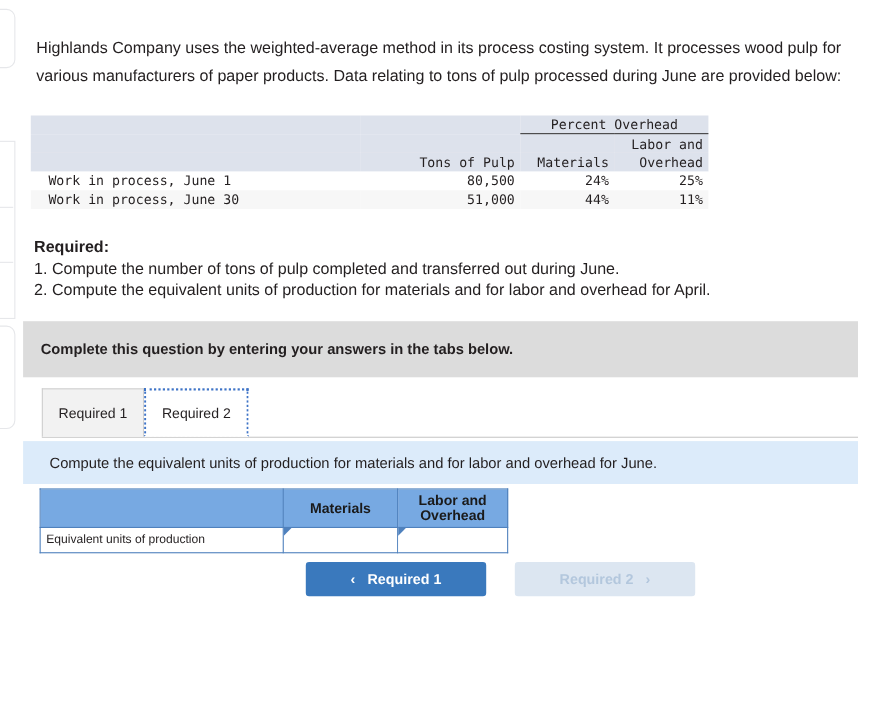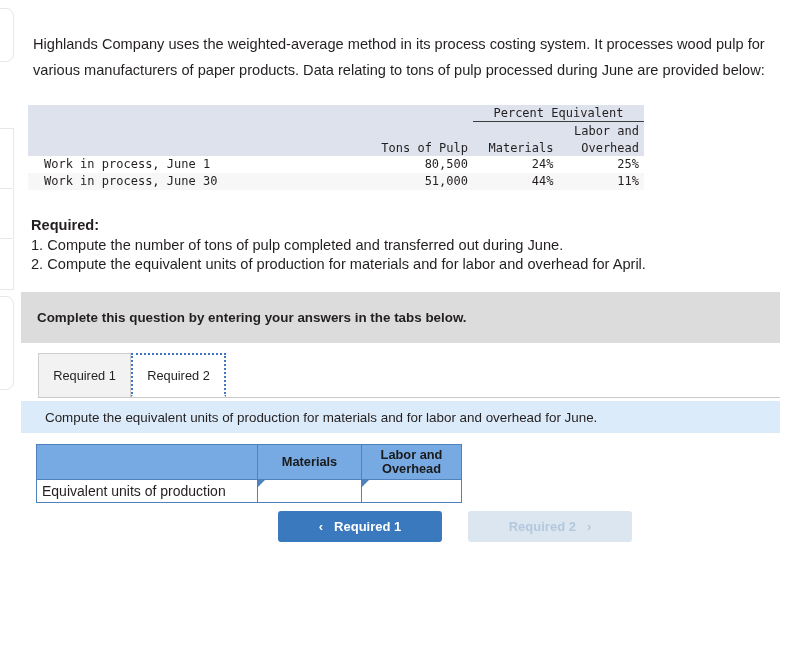--- a/index.html
+++ b/index.html
@@ -150,21 +150,21 @@
     border: 2px dotted #3f74c7;
     border-bottom: 2px dotted #ffffff;
   }
 
   
   #question-strip {
     position: absolute;
     left: 21px;
     top: 401px;
     width: 759px;
-    height: 32px;
+    height: 39px;
     background: #dcebfa;
     display: flex;
     align-items: center;
   }
   #question-strip-text {
     padding-left: 24px;
     font-size: 13.4px;
     color: #231f20;
   }
 
@@ -189,21 +189,21 @@
     height: 35px;
     line-height: 14px;
     text-align: center;
   }
   .ah-blank { width: 221px; }
   .ah-mat   { width: 104px; }
   .ah-lab   { width: 100px; }
   #answer-table tbody td { height: 23px; background: #ffffff; }
   #row-label {
     padding-left: 5px !important;
-    font-size: 14px;
+    font-size: 11px;
     color: #231f20;
     vertical-align: middle;
     white-space: nowrap;
     margin-top: 32px;
   }
   .input-cell { position: relative; }
   .input-cell .tri {
     position: absolute;
     left: 0;
     top: 0;
@@ -269,21 +269,21 @@
 <div class="edge-card" id="edge-card-bot"></div>
 
 <div id="intro">Highlands Company uses the weighted-average method in its process costing system. It processes wood pulp for various manufacturers of paper products. Data relating to tons of pulp processed during June are provided below:</div>
 
 <div id="data-table-wrap">
   <table class="datatable">
     <thead>
       <tr class="dt-head-bg">
         <td class="c-label"></td>
         <td class="c-tons"></td>
-        <td class="pc-span" colspan="2">Percent Equivalent</td>
+        <td class="pc-span" colspan="2">Percent Overhead</td>
       </tr>
       <tr class="dt-row1">
         <td class="c-label"></td>
         <td class="c-tons"></td>
         <td class="c-mat"></td>
         <td class="c-lab">Labor and</td>
       </tr>
       <tr class="dt-row2">
         <td class="c-label"></td>
         <td class="c-tons">Tons of Pulp</td>

